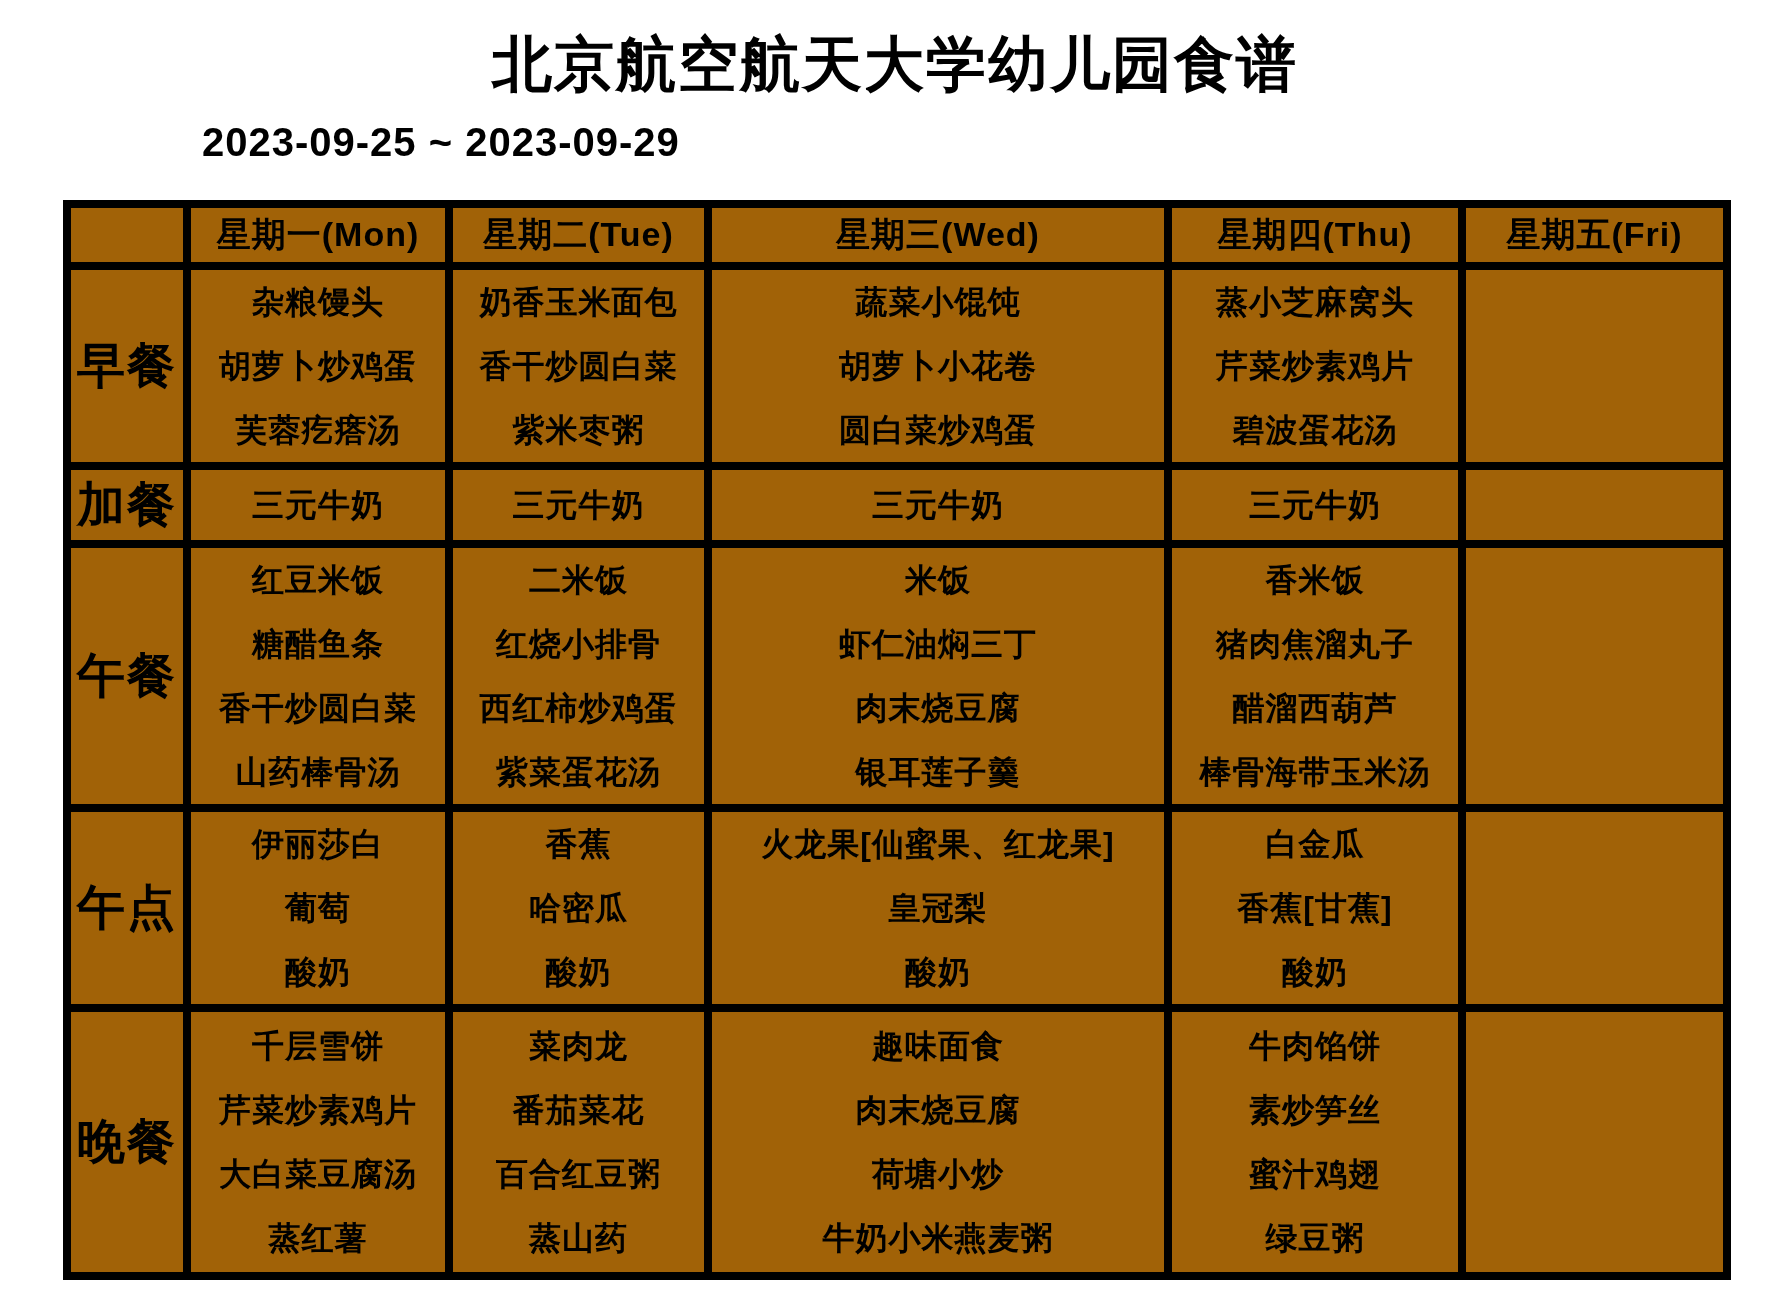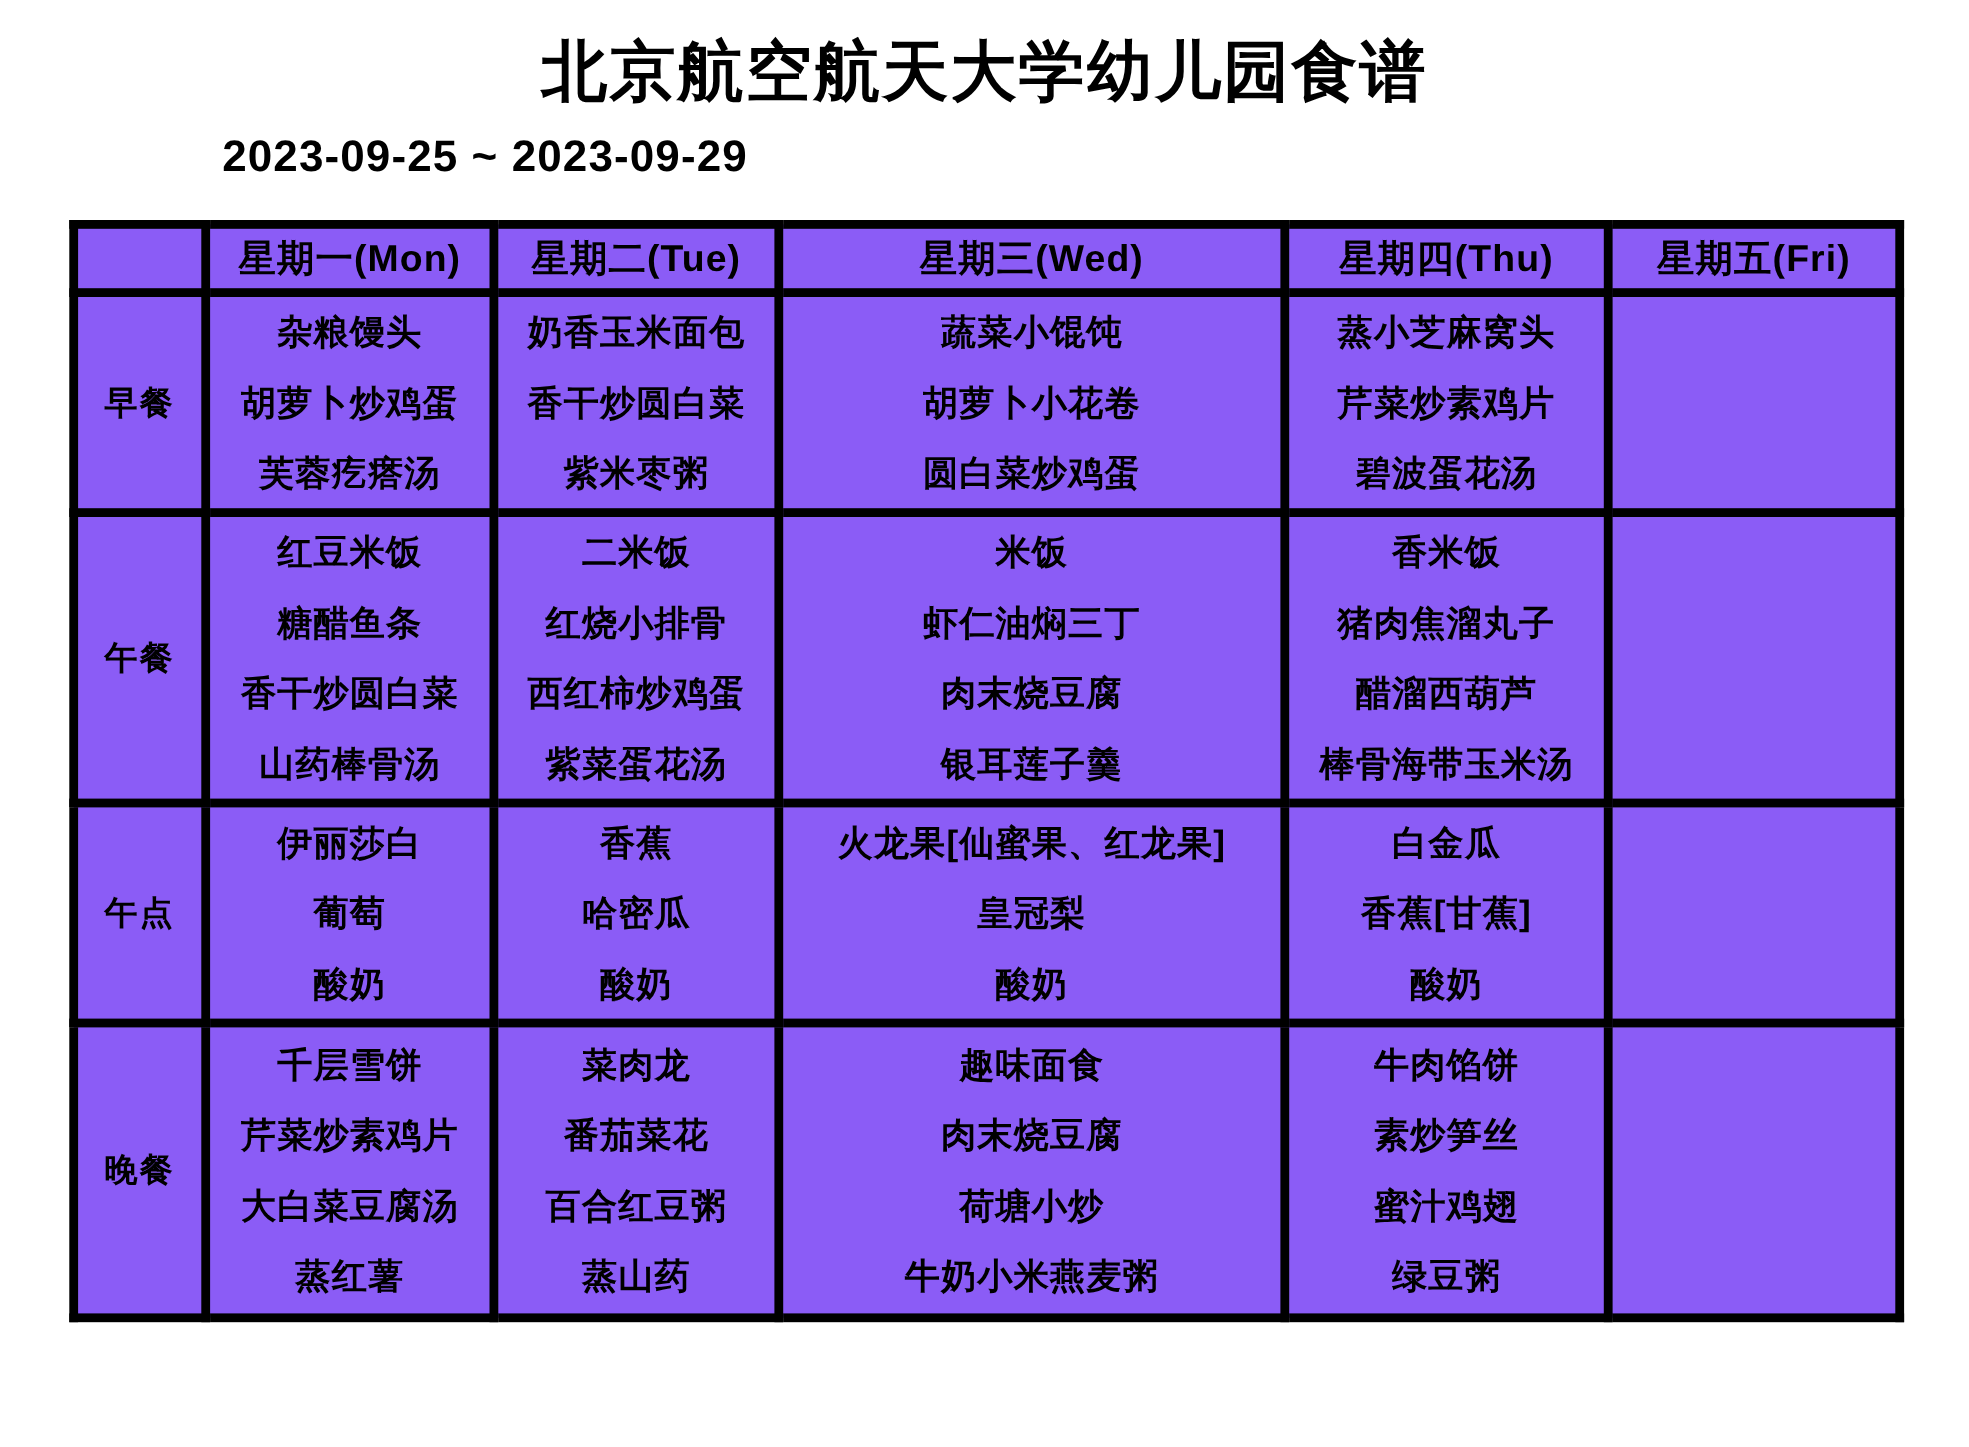--- a/index.html
+++ b/index.html
@@ -48,34 +48,34 @@
     border-collapse: collapse;
     table-layout: fixed;
     border: 8px solid #000;
   }
   table.menu th, table.menu td {
     border: 8px solid #000;
     padding: 0;
     text-align: center;
     vertical-align: middle;
     font-weight: bold;
-    background: #8b5cf6;
+    background: #a16207;
   }
   tr.header-row { height: 62px; }
   tr.meal-0 { height: 197px; }
   tr.meal-1 { height: 78px; }
   tr.meal-2 { height: 255px; }
   tr.meal-3 { height: 200px; }
   tr.meal-4 { height: 268px; }
   th.day-header {
     font-size: 34px;
     letter-spacing: 1px;
   }
   td.meal-label {
-    font-size: 30px;
+    font-size: 48px;
     letter-spacing: 2px;
   }
   .dishes {
     display: flex;
     flex-direction: column;
     justify-content: flex-start;
     align-items: center;
   }
   .dish {
     font-size: 32px;
@@ -138,20 +138,46 @@
             <div class="dishes">
               <div class="dish">蒸小芝麻窝头</div>
               <div class="dish">芹菜炒素鸡片</div>
               <div class="dish">碧波蛋花汤</div>
             </div>
           </td>
           <td>
             <div class="dishes"></div>
           </td>
         </tr>
+        <tr class="meal-1">
+          <td class="meal-label">加餐</td>
+          <td>
+            <div class="dishes">
+              <div class="dish">三元牛奶</div>
+            </div>
+          </td>
+          <td>
+            <div class="dishes">
+              <div class="dish">三元牛奶</div>
+            </div>
+          </td>
+          <td>
+            <div class="dishes">
+              <div class="dish">三元牛奶</div>
+            </div>
+          </td>
+          <td>
+            <div class="dishes">
+              <div class="dish">三元牛奶</div>
+            </div>
+          </td>
+          <td>
+            <div class="dishes"></div>
+          </td>
+        </tr>
         <tr class="meal-2">
           <td class="meal-label">午餐</td>
           <td>
             <div class="dishes">
               <div class="dish">红豆米饭</div>
               <div class="dish">糖醋鱼条</div>
               <div class="dish">香干炒圆白菜</div>
               <div class="dish">山药棒骨汤</div>
             </div>
           </td>

